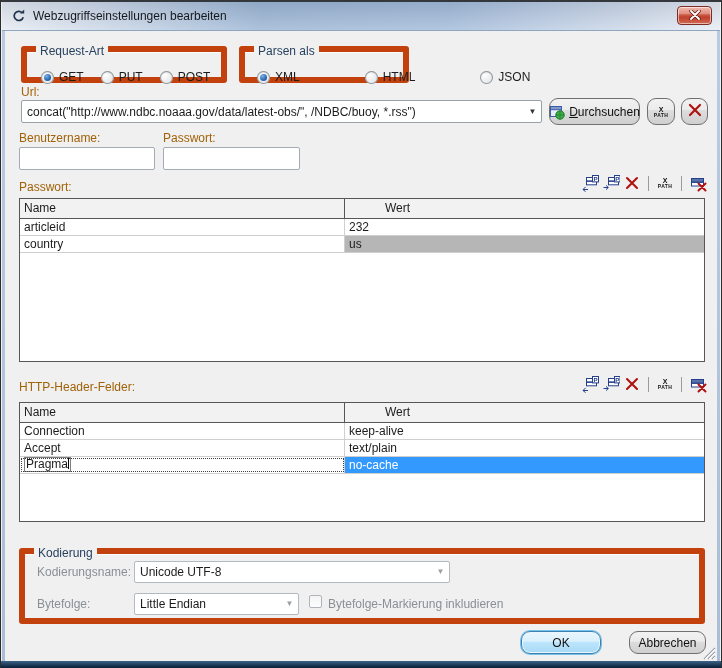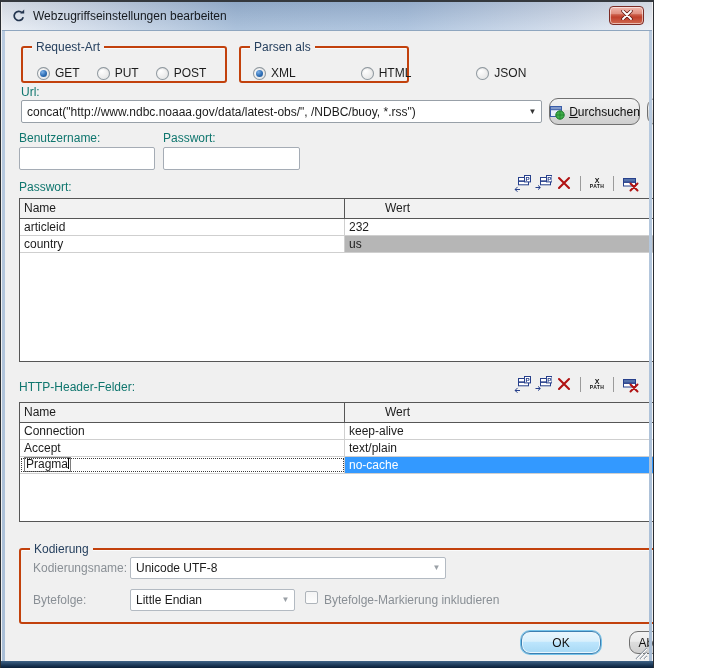--- a/index.html
+++ b/index.html
@@ -1,50 +1,50 @@
 <!DOCTYPE html>
 <html><head>
 <meta charset="utf-8">
 <style>
   html,body{margin:0;padding:0;background:#fff;}
   *{box-sizing:border-box;}
   body{font-family:"Liberation Sans","DejaVu Sans",sans-serif;font-size:12px;color:#1c1c1c;}
 
-  .dlg{position:relative;width:654px;height:668px;overflow:hidden;
+  .dlg{position:relative;width:722px;height:668px;overflow:hidden;
        border-left:1px solid #2a2e33;border-right:1px solid #2a2e33;border-top:2px solid #34383d;
        background:#f0f0f0;}
   
   .titlebar{position:absolute;left:1px;right:1px;top:0;height:29px;
     background:
       linear-gradient(to bottom, rgba(20,30,60,0.10), rgba(255,255,255,0.16)),
       linear-gradient(to right,#e7ecf3 0%,#ccd8e8 14%,#9db7d5 36%,#a3bcda 62%,#cfdaea 88%,#e8edf4 100%);
     border-bottom:1px solid #8fa6bf;}
   .app-icon{position:absolute;left:9px;top:6px;width:16px;height:16px;}
   .title-text{position:absolute;left:31px;top:7px;color:#15191e;}
   .close-btn{position:absolute;right:8px;top:4px;width:35px;height:19px;border:1px solid #7c2b25;border-radius:4px;
     background:linear-gradient(#f2b8ae 0%,#e08f80 40%,#cc5f4b 45%,#c0402c 60%,#d06a52 100%);
     box-shadow:inset 0 0 0 1px rgba(255,255,255,.55);display:flex;align-items:center;justify-content:center;cursor:pointer;}
   
   .frame-left,.frame-right{position:absolute;top:29px;bottom:7px;width:3px;background:linear-gradient(#b9cbe0,#a9bed6);z-index:5;}
   .frame-left{left:1px;}.frame-right{right:1px;}
   .frame-bottom{position:absolute;left:0;right:0;bottom:0;height:7px;background:linear-gradient(#3e6286,#15304e 70%,#0c1f36);z-index:5;}
   .content{position:absolute;left:4px;right:4px;top:30px;bottom:7px;background:#f0f0f0;}
 
   
-  .groupbox{position:absolute;border:2px solid #c2410c;border-radius:3px;box-shadow:inset 0 1px 0 #fafbfc;}
+  .groupbox{position:absolute;border:6px solid #c2410c;border-radius:3px;box-shadow:inset 0 1px 0 #fafbfc;}
   .legend{position:absolute;top:-8px;left:9px;background:#f0f0f0;padding:0 4px;color:#27415f;}
   .radios{position:absolute;top:18px;left:14px;display:flex;align-items:center;}
   .radio-item{display:flex;align-items:center;margin-right:17px;cursor:default;}
   .radio{width:13px;height:13px;border-radius:50%;margin-right:5px;
     background:radial-gradient(circle at 35% 30%,#fff 0%,#ececec 55%,#d8dde1 100%);
     box-shadow:inset 0 0 0 1px #8e989f, inset 0 1px 2px rgba(0,0,0,.18);position:relative;}
   .radio.sel::after{content:"";position:absolute;left:3px;top:3px;width:7px;height:7px;border-radius:50%;
     background:radial-gradient(circle at 35% 30%,#7fb2e8 0%,#2e6eb5 55%,#174f8f 100%);}
 
-  label.flabel{color:#0f766e;}
+  label.flabel{color:#a16207;}
   .abs{position:absolute;}
 
   
   .combo{position:absolute;background:#fff;border:1px solid #98a0a8;border-radius:2px;display:flex;align-items:center;}
   .combo .cval{flex:1;padding:0 5px;white-space:nowrap;overflow:hidden;}
   .combo .arrow{width:17px;text-align:center;font-size:8px;color:#333;line-height:1;}
   .combo.disabled{border-color:#b3bac2;}
   .combo.disabled .arrow{color:#9aa0a6;}
 
   input.txt{position:absolute;border:1px solid #a5acb5;border-radius:2px;background:#fff;padding:0 4px;

